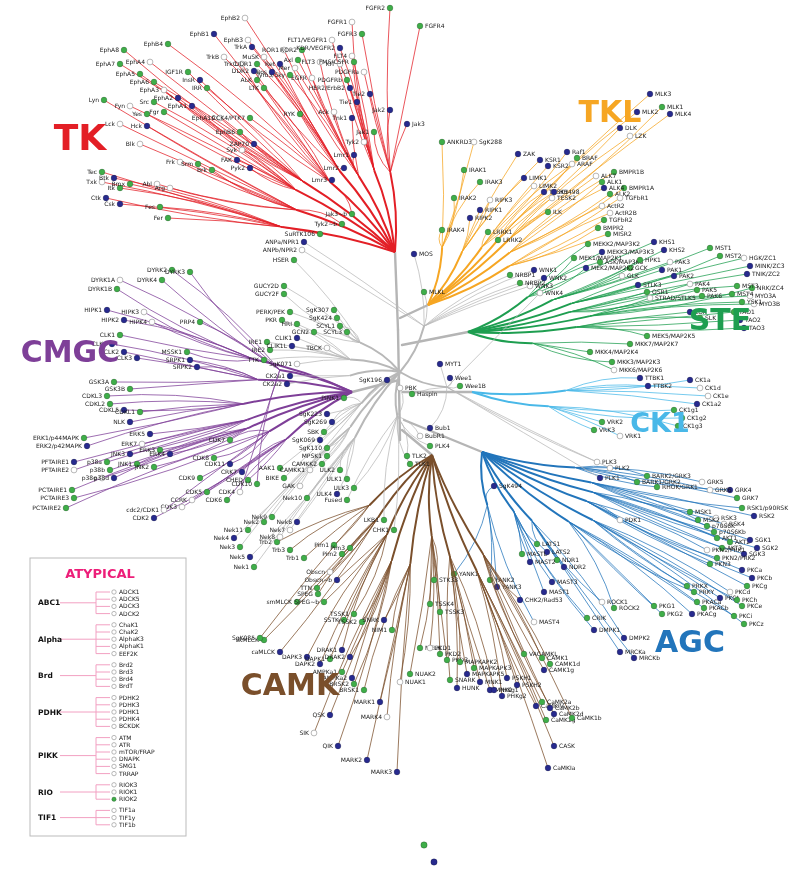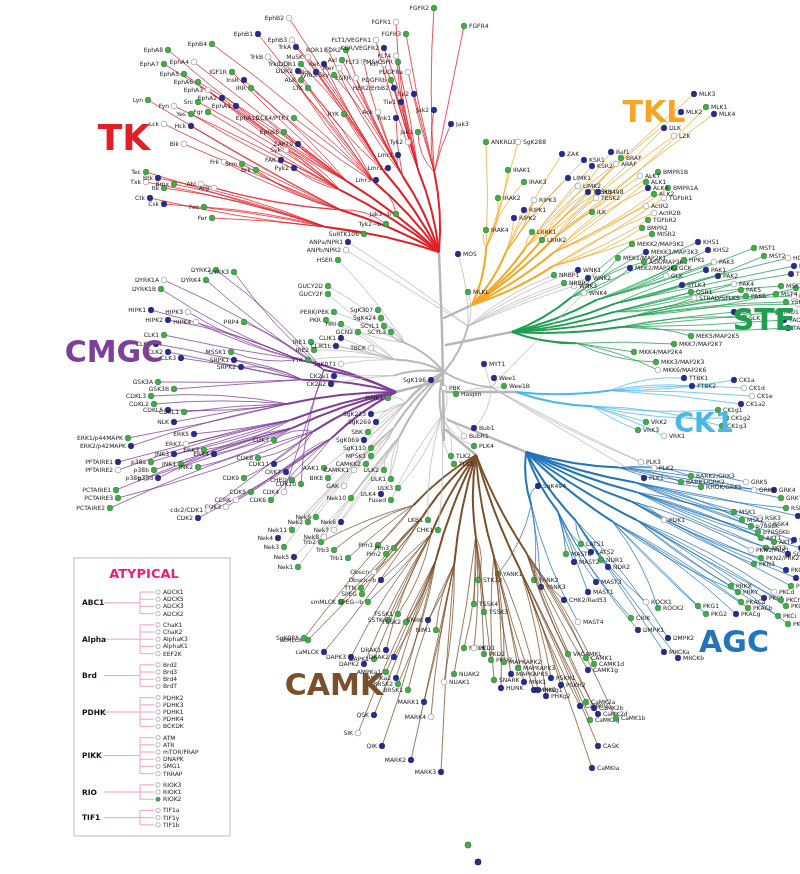--- a/index.html
+++ b/index.html
@@ -1,17 +1,17 @@
 <!DOCTYPE html>
 <html><head>
 <meta charset="utf-8">
 <style>
   html,body{margin:0;padding:0;background:#ffffff;}
   body{width:800px;height:874px;overflow:hidden;font-family:"DejaVu Sans",sans-serif;}
-  .stage{position:relative;width:692px;height:874px;background:#ffffff;padding-left:44px;}
+  .stage{position:relative;width:692px;height:874px;background:#ffffff;}
   svg{display:block;}
   text{font-family:"DejaVu Sans",sans-serif;}
 </style>
 </head>
 <body>
 
 <div class="stage">
   <svg id="tree" width="800" height="874" viewBox="0 0 800 874">
       <g>
         <line x1="395" y1="252" x2="398" y2="330" stroke="#b5b5b5" stroke-width="2.4" stroke-linecap="round"></line>

